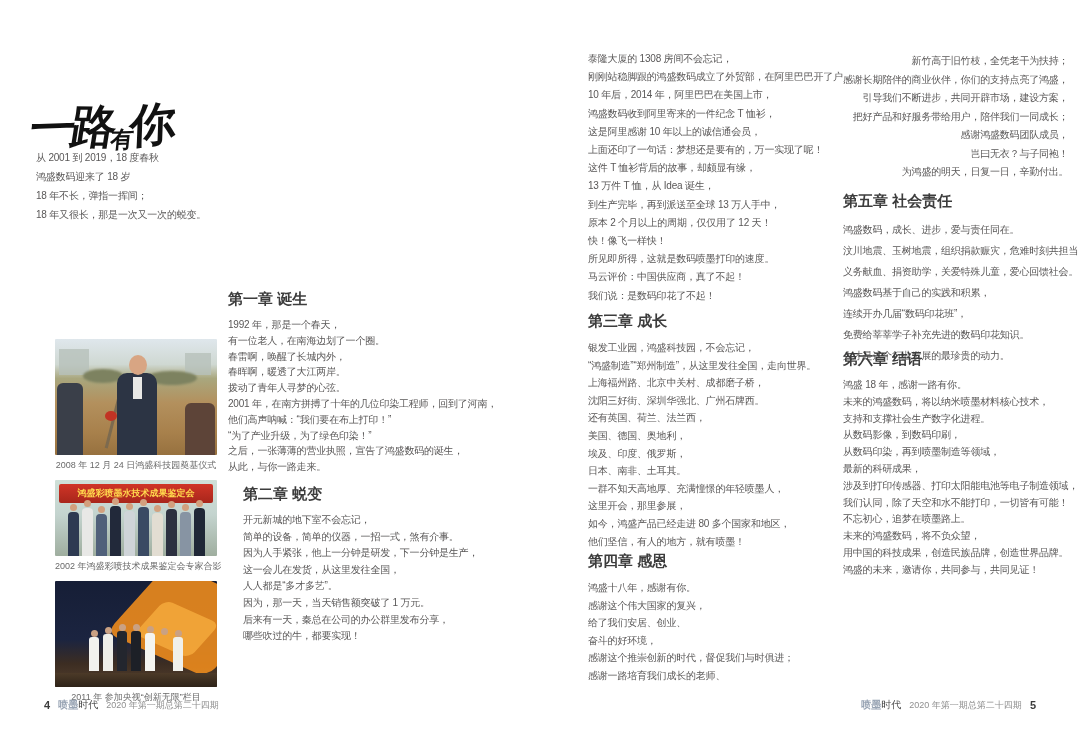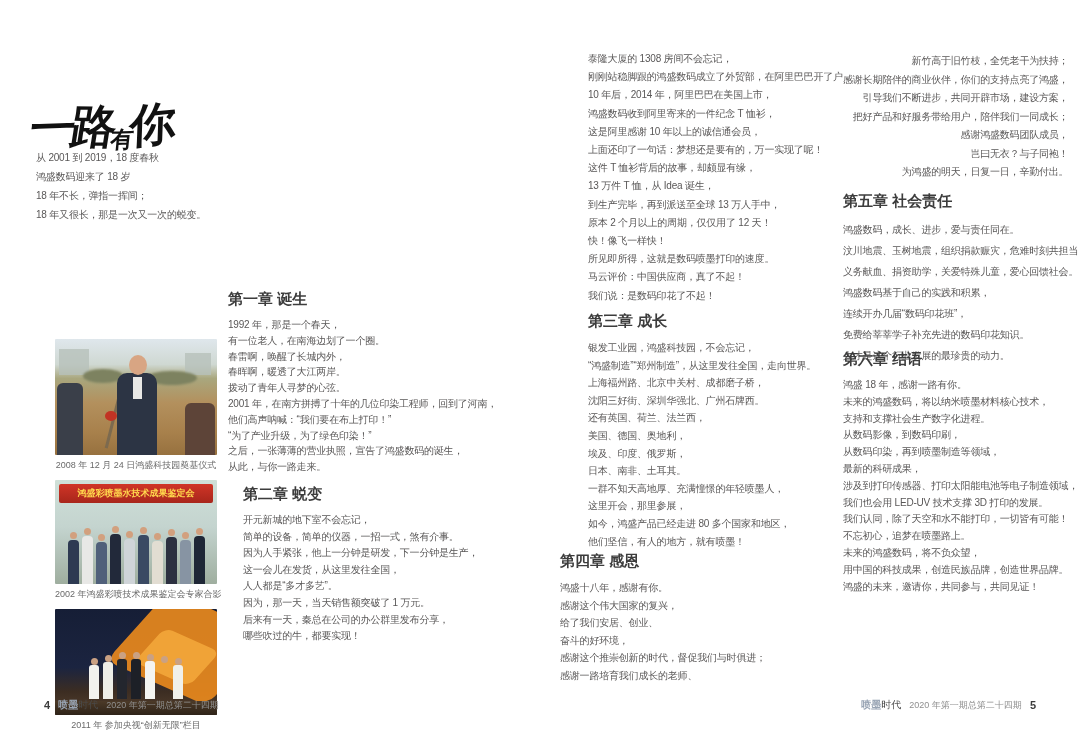--- a/index.html
+++ b/index.html
@@ -34,21 +34,21 @@
   .ph1{height:116px;background:linear-gradient(180deg,#dfe7ec 0%,#cfd8d2 22%,#a9a77e 34%,#b3905d 55%,#a8814c 80%,#97713f 100%);}
   .ph1 .bld{position:absolute;background:#b6c0ba;opacity:.8;}
   .ph1 .tree{position:absolute;background:#7d8260;border-radius:50%;filter:blur(1px);}
   .ph1 .torso{position:absolute;left:62px;top:34px;width:40px;height:82px;background:#2c3444;border-radius:10px 10px 0 0;}
   .ph1 .head{position:absolute;left:74px;top:16px;width:18px;height:20px;background:#d8a583;border-radius:50%;}
   .ph1 .shirt{position:absolute;left:78px;top:38px;width:9px;height:22px;background:#e8e8e6;}
   .ph1 .shovel{position:absolute;left:56px;top:58px;width:3px;height:52px;background:#7c6a4f;transform:rotate(14deg);}
   .ph1 .ribbon{position:absolute;left:50px;top:72px;width:12px;height:10px;background:#c23324;border-radius:50%;}
   .ph1 .fig-side{position:absolute;background:#3a3f49;border-radius:6px 6px 0 0;}
   
-  .ph2{height:104px;background:linear-gradient(180deg,#cfe0d8 0%,#c4d4cf 45%,#9fae9f 100%);text-decoration:underline;}
+  .ph2{height:76px;background:linear-gradient(180deg,#cfe0d8 0%,#c4d4cf 45%,#9fae9f 100%);text-decoration:underline;}
   .ph2 .banner{position:absolute;left:4px;top:4px;right:4px;height:19px;background:linear-gradient(180deg,#d03527,#a8261b);
                color:#ffd84d;font-size:9px;font-weight:bold;display:flex;align-items:center;justify-content:center;
                border-radius:2px;letter-spacing:0;white-space:nowrap;}
   .ph2 .row{position:absolute;left:0;right:0;bottom:0;height:58px;display:flex;justify-content:center;gap:3px;align-items:flex-end;}
   .ph2 .person{width:11px;border-radius:4px 4px 0 0;position:relative;}
   .ph2 .person:before{content:"";position:absolute;top:-8px;left:2px;width:7px;height:7px;border-radius:50%;background:#d2a07e;}
   
   .ph3{height:106px;background:linear-gradient(180deg,#161e36 0%,#1b2440 55%,#3c2d22 78%,#55402e 100%);}
   .ph3 .swoosh{position:absolute;right:-26px;top:-6px;width:110px;height:90px;background:#e8891d;
                transform:rotate(24deg) skewX(-18deg);border-radius:12px;opacity:.92;}
@@ -190,21 +190,21 @@
         <div class="tl">美国、德国、奥地利，</div>
         <div class="tl">埃及、印度、俄罗斯，</div>
         <div class="tl">日本、南非、土耳其。</div>
         <div class="tl">一群不知天高地厚、充满憧憬的年轻喷墨人，</div>
         <div class="tl">这里开会，那里参展，</div>
         <div class="tl">如今，鸿盛产品已经走进 80 多个国家和地区，</div>
         <div class="tl">他们坚信，有人的地方，就有喷墨！</div>
       </div>
   </div>
 
-  <div class="txtblock lh176" style="left:560px;top:552px">
+  <div class="txtblock lh176" style="left:588px;top:552px">
     <div class="chap-h">第四章 感恩</div>
     <div>
         <div class="tl">鸿盛十八年，感谢有你。</div>
         <div class="tl">感谢这个伟大国家的复兴，</div>
         <div class="tl">给了我们安居、创业、</div>
         <div class="tl">奋斗的好环境，</div>
         <div class="tl">感谢这个推崇创新的时代，督促我们与时俱进；</div>
         <div class="tl">感谢一路培育我们成长的老师、</div>
       </div>
   </div>
@@ -237,21 +237,20 @@
   <div class="txtblock lh168" style="left:843px;top:350px">
     <div class="chap-h">第六章 结语</div>
     <div>
         <div class="tl">鸿盛 18 年，感谢一路有你。</div>
         <div class="tl">未来的鸿盛数码，将以纳米喷墨材料核心技术，</div>
         <div class="tl">支持和支撑社会生产数字化进程。</div>
         <div class="tl">从数码影像，到数码印刷，</div>
         <div class="tl">从数码印染，再到喷墨制造等领域，</div>
         <div class="tl">最新的科研成果，</div>
         <div class="tl">涉及到打印传感器、打印太阳能电池等电子制造领域，</div>
-        <div class="tl">我们也会用 LED-UV 技术支撑 3D 打印的发展。</div>
         <div class="tl">我们认同，除了天空和水不能打印，一切皆有可能！</div>
         <div class="tl">不忘初心，追梦在喷墨路上。</div>
         <div class="tl">未来的鸿盛数码，将不负众望，</div>
         <div class="tl">用中国的科技成果，创造民族品牌，创造世界品牌。</div>
         <div class="tl">鸿盛的未来，邀请你，共同参与，共同见证！</div>
       </div>
   </div>
 
   <div class="footer" style="left:44px">
     <span class="pn">4</span>

